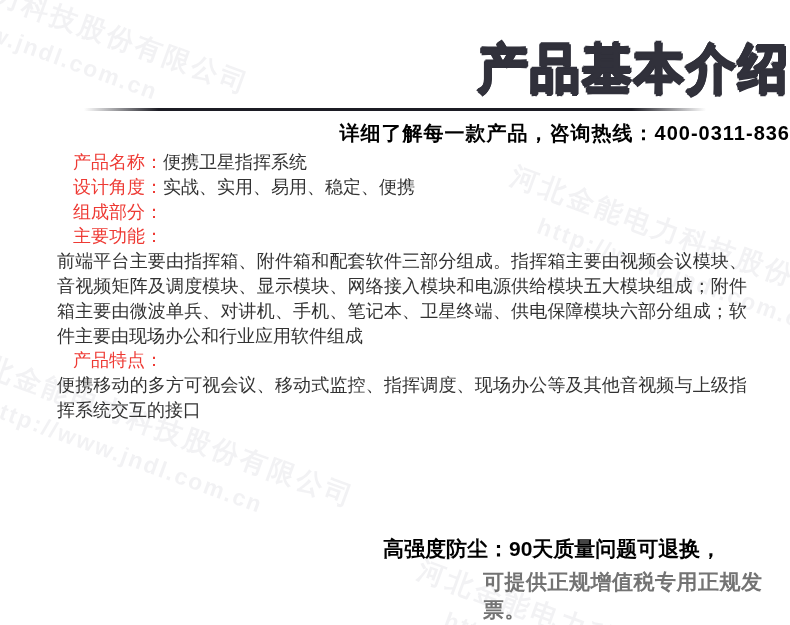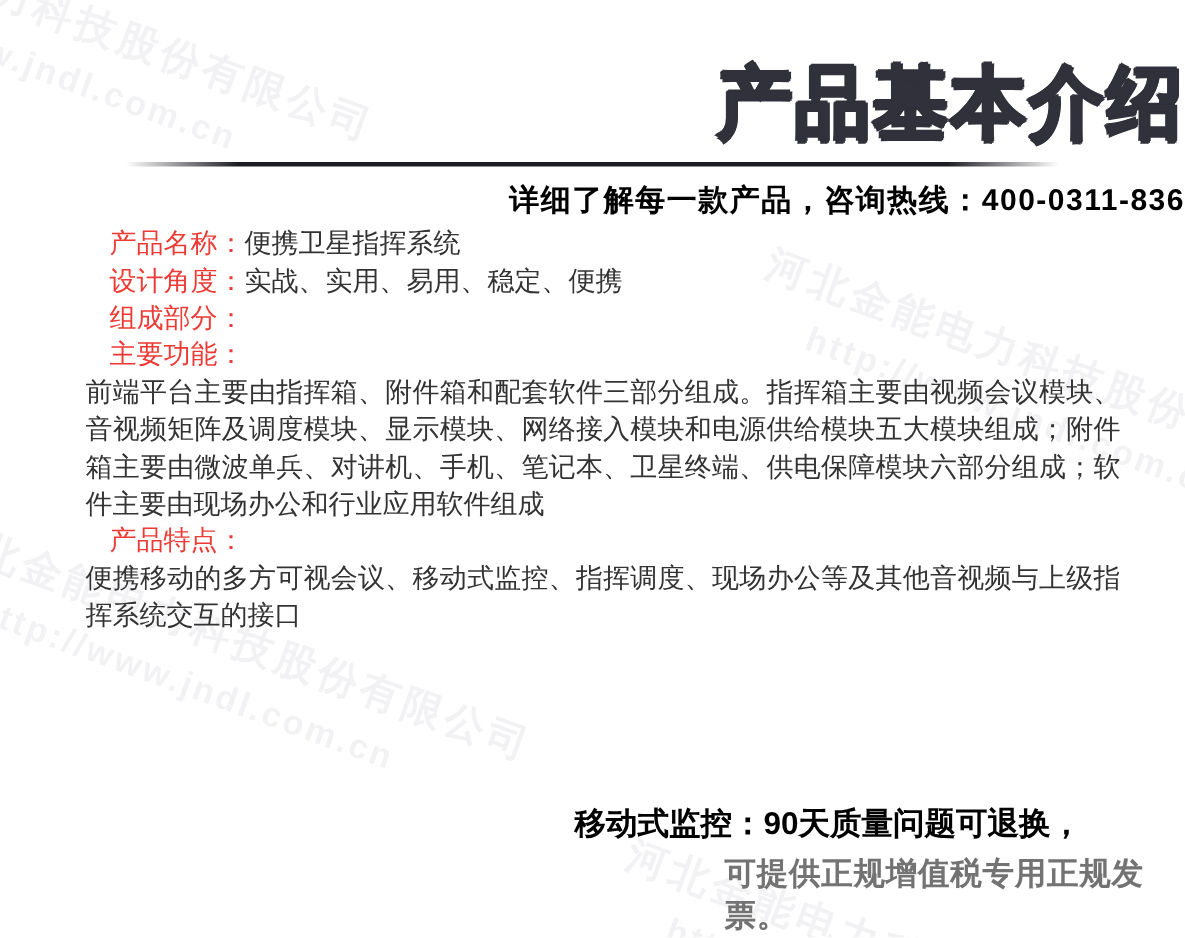--- a/index.html
+++ b/index.html
@@ -130,16 +130,16 @@
 
     <p><span class="label">组成部分：</span></p>
     <p><span class="label">主要功能：</span></p>
 
     <p>前端平台主要由指挥箱、附件箱和配套软件三部分组成。指挥箱主要由视频会议模块、音视频矩阵及调度模块、显示模块、网络接入模块和电源供给模块五大模块组成；附件箱主要由微波单兵、对讲机、手机、笔记本、卫星终端、供电保障模块六部分组成；软件主要由现场办公和行业应用软件组成</p>
     <p><span class="label">产品特点：</span></p>
 
     <p>便携移动的多方可视会议、移动式监控、指挥调度、现场办公等及其他音视频与上级指挥系统交互的接口</p>
   </div>
 
-  <p class="after-sales">移动式监控：90天质量问题可退换，</p>
+  <p class="after-sales">高强度防尘：90天质量问题可退换，</p>
   <p class="invoice">可提供正规增值税专用正规发票。</p>
 
 </div>
 
 </body></html>

